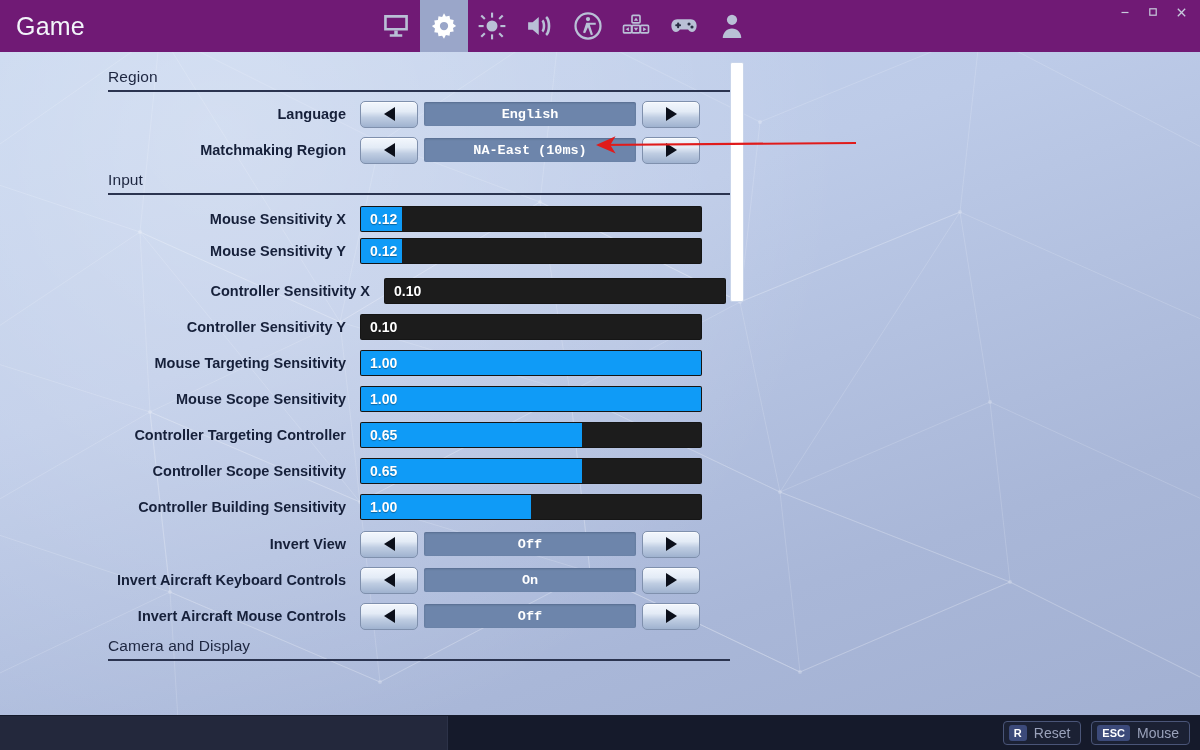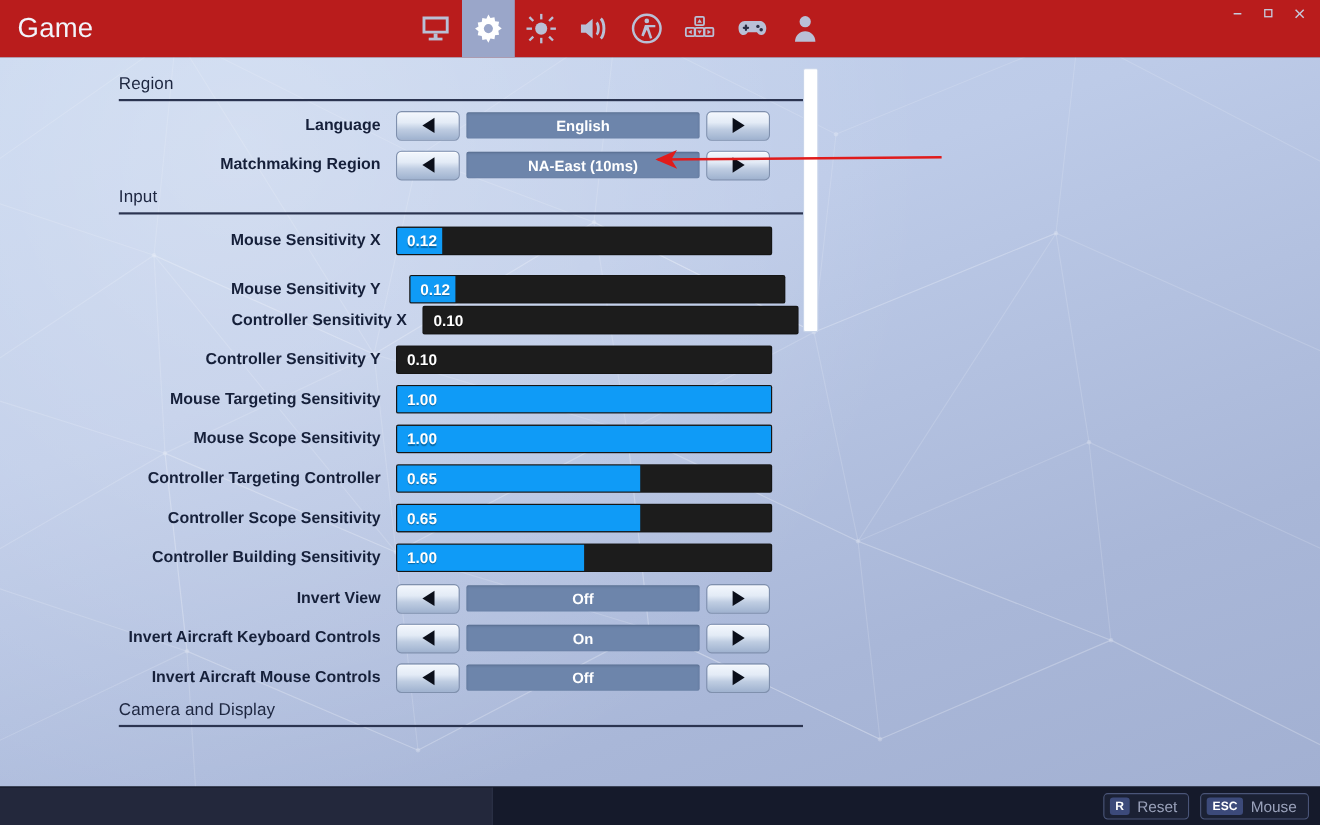--- a/index.html
+++ b/index.html
@@ -12,21 +12,21 @@
   #app {
     position: relative;
     width: 1200px; height: 750px;
     overflow: hidden;
   }
 
   
   .titlebar {
     position: absolute; top: 0; left: 0;
     width: 1200px; height: 52px;
-    background: #b91c1c;
+    background: #701a75;
     display: flex; align-items: center;
     z-index: 40;
   }
   .window-title {
     position: absolute; left: 16px; top: 10px;
     font-size: 25px; color: #f2f4fa;
     font-weight: 400; letter-spacing: .2px;
     line-height: 32px;
   }
   .tabs {
@@ -106,20 +106,21 @@
   .arrowbtn .tri { width: 0; height: 0; }
   .tri-left  { border-top: 7px solid transparent; border-bottom: 7px solid transparent; border-right: 11px solid #0b0f1a; }
   .tri-right { border-top: 7px solid transparent; border-bottom: 7px solid transparent; border-left: 11px solid #0b0f1a; }
   .selvalue {
     width: 212px; height: 24px; border-radius: 2px;
     background: #6d85ab;
     display: flex; align-items: center; justify-content: center;
     color: #ffffff; font-size: 13.5px; font-weight: bold;
     cursor: pointer;
     box-shadow: 0 1px 2px rgba(25,35,60,.25) inset;
+    font-family: Liberation Mono, monospace;
   }
 
   
   .slider {
     position: relative; width: 342px; height: 26px;
     background: #1c1c1c; border-radius: 2px;
     overflow: hidden; cursor: pointer;
     border: 1px solid rgba(20,20,20,.8);
   }
   .slider .fill {
@@ -368,21 +369,21 @@
       </div>
 
       <div class="row" style="top:152px;">
         <div class="row-label">Mouse Sensitivity X</div>
         <div class="slider">
           <div class="fill" style="width: 12%;"></div>
           <div class="sval">0.12</div>
         </div>
       </div>
 
-      <div class="row" style="top:196px;gap:12px;">
+      <div class="row" style="top:184px;">
         <div class="row-label">Mouse Sensitivity Y</div>
         <div class="slider">
           <div class="fill" style="width: 12%;"></div>
           <div class="sval">0.12</div>
         </div>
       </div>
 
       <div class="row" style="top:224px;padding-left:24px;">
         <div class="row-label">Controller Sensitivity X</div>
         <div class="slider">

